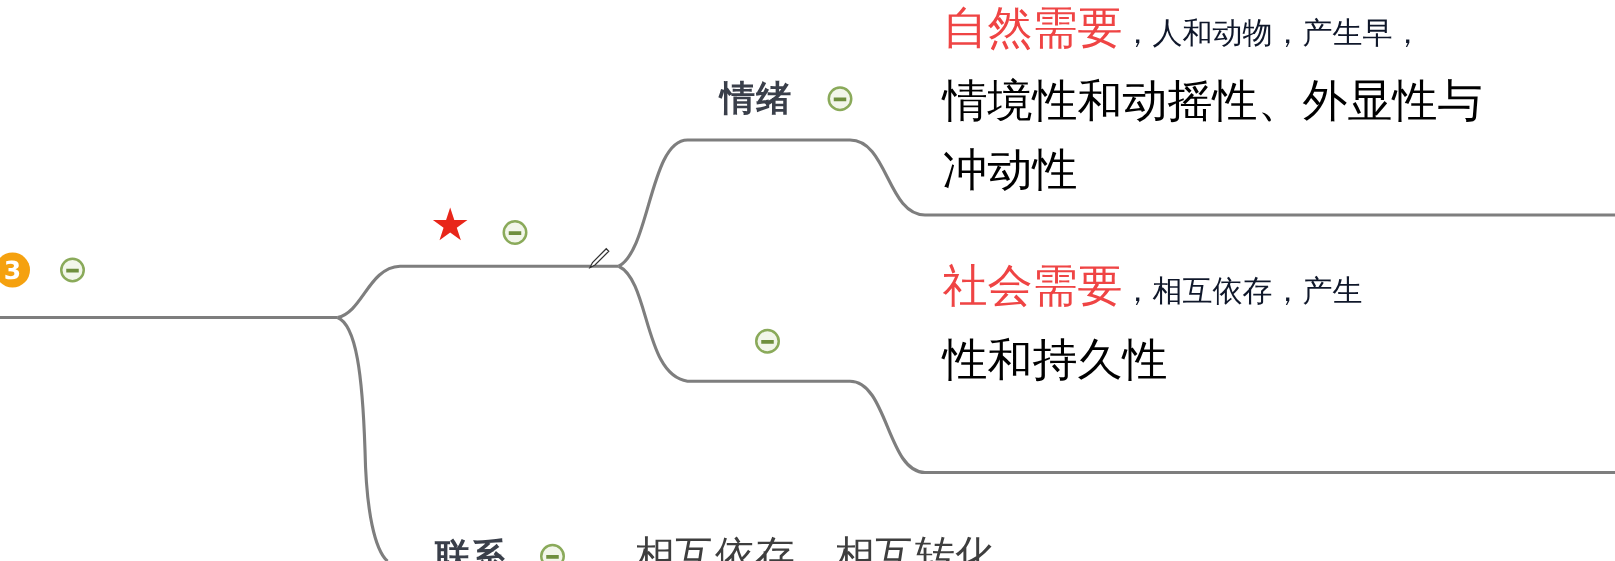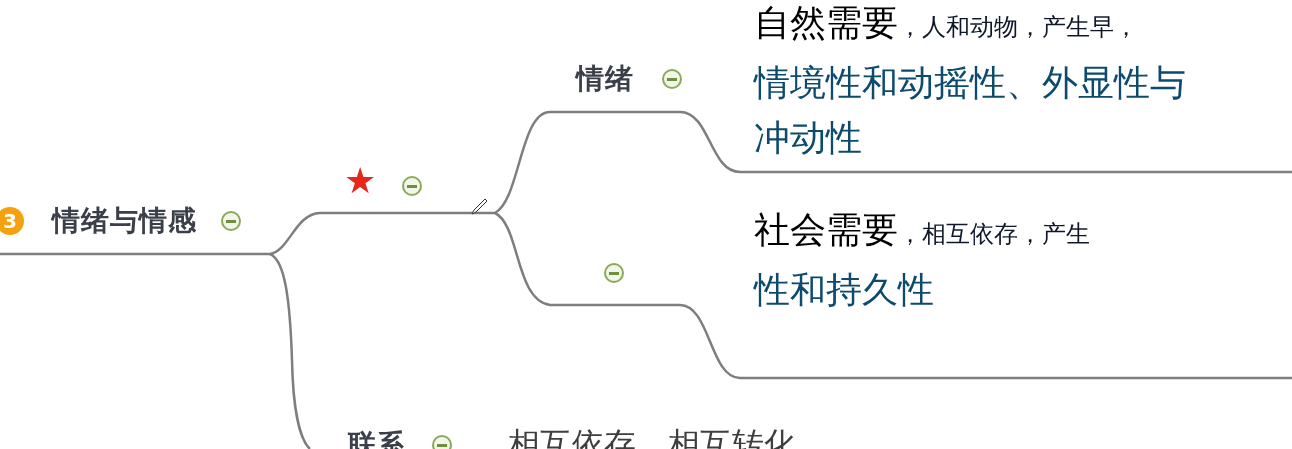--- a/index.html
+++ b/index.html
@@ -67,23 +67,23 @@
       color: #e8261a;
       font-size: 36px;
       line-height: 1;
     }
     .desc {
       position: absolute;
       font-size: 36px;
       line-height: 55px;
       white-space: nowrap;
     }
-    .red { color: #000000; }
+    .red { color: #ef4444; }
     .gray { color: #0f172a; font-size: 24px; }
-    .blue { color: #0c4a6e; margin-top: 48px; }
+    .blue { color: #000000; margin-top: 48px; }
     .plain {
       font-size: 32px;
       color: #3e3e3e;
       font-family: Liberation Serif, serif;
     }
     .cursor {
       position: absolute;
       left: 470px; top: 196px;
     }
   </style>
@@ -100,21 +100,20 @@
     <path d="M270 254 C 285 260, 290 300, 292 360 C 293 410, 300 440, 310 449"></path>
 
     <path d="M495 213 C 520 200, 520 112, 550 112 L 680 112 C 710 112, 710 172, 740 172 L 1292 172"></path>
 
     <path d="M495 213 C 520 225, 515 300, 550 305 L 680 305 C 710 305, 710 378, 740 378 L 1292 378"></path>
   </g>
 </svg>
 
 <div class="node" style="left:0px; top:202px;">
   <span class="num-badge" style="margin-left:-4px;">3</span>
-  <span class="topic" style="margin-left:28px;">情绪与情感</span>
   <span class="collapse" style="margin-left:24px;"></span>
 </div>
 
 <div class="node" style="left:344px; top:163px;">
   <span class="star">★</span>
   <span class="collapse" style="margin-left:26px; margin-top:10px;"></span>
 </div>
 
 <div class="node" style="left:576px; top:60px;">
   <span class="topic">情绪</span>

